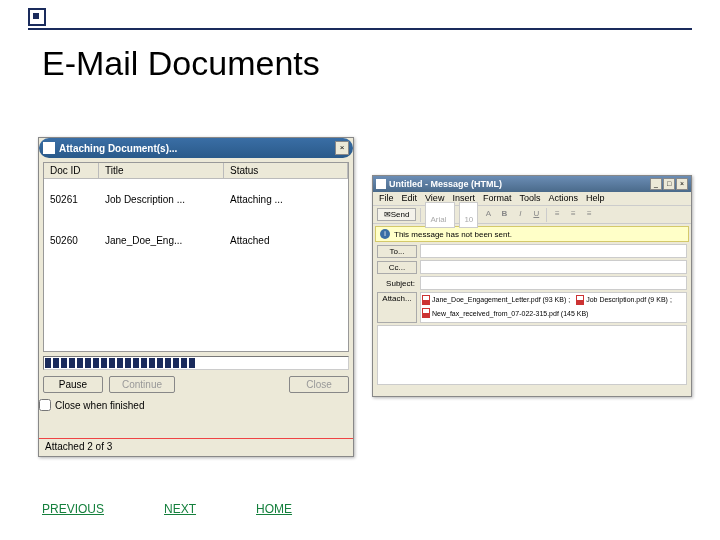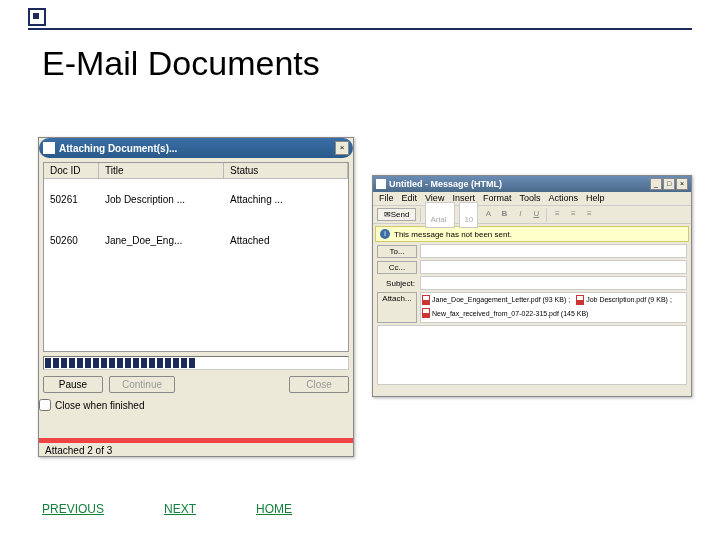--- a/index.html
+++ b/index.html
@@ -34,21 +34,21 @@
   .progress-fill { height:100%; width:50%; background:repeating-linear-gradient(90deg,#1a2b5c 0,#1a2b5c 6px,#fff 6px,#fff 8px); }
   
   .btn-row { display:flex; gap:6px; margin:6px 4px; align-items:center; }
   .win-btn { font-size:10px; padding:2px 12px; background:#ece9d8; border:1px solid #888; border-radius:2px; min-width:60px; text-align:center; }
   .win-btn.disabled { color:#999; }
   .spacer { flex:1; }
   
   .chk-row { display:flex; align-items:center; gap:4px; margin:4px 0; font-size:10px; }
   .chk-row input { width:12px; height:12px; }
   
-  .status-bar { position:absolute; bottom:0; left:0; right:0; height:18px; border-top:5px solid #ef4444; background:#ece9d8; font-size:10px; padding:2px 6px; }
+  .status-bar { position:absolute; bottom:0; left:0; right:0; height:18px; border-top:1px solid #ef4444; background:#ece9d8; font-size:10px; padding:2px 6px; }
   
   .msg-window {
     position:absolute; top:175px; left:372px; width:320px; height:222px;
     border:1px solid #888; background:#ece9d8; box-shadow:1px 1px 3px rgba(0,0,0,0.3);
     font-size:9px;
   }
   .msg-title { height:16px; background:linear-gradient(#6b8db5,#4a6a8a); display:flex; align-items:center; padding:0 3px; }
   .msg-title-icon { width:10px;height:10px; background:#fff; margin-right:3px;}
   .msg-title-text { color:#fff; font-size:9px; font-weight:bold; flex:1; }
   .msg-title-btn { width:12px;height:12px;background:#ece9d8;border:1px solid #888;margin-left:1px;font-size:7px;text-align:center;line-height:10px;}

